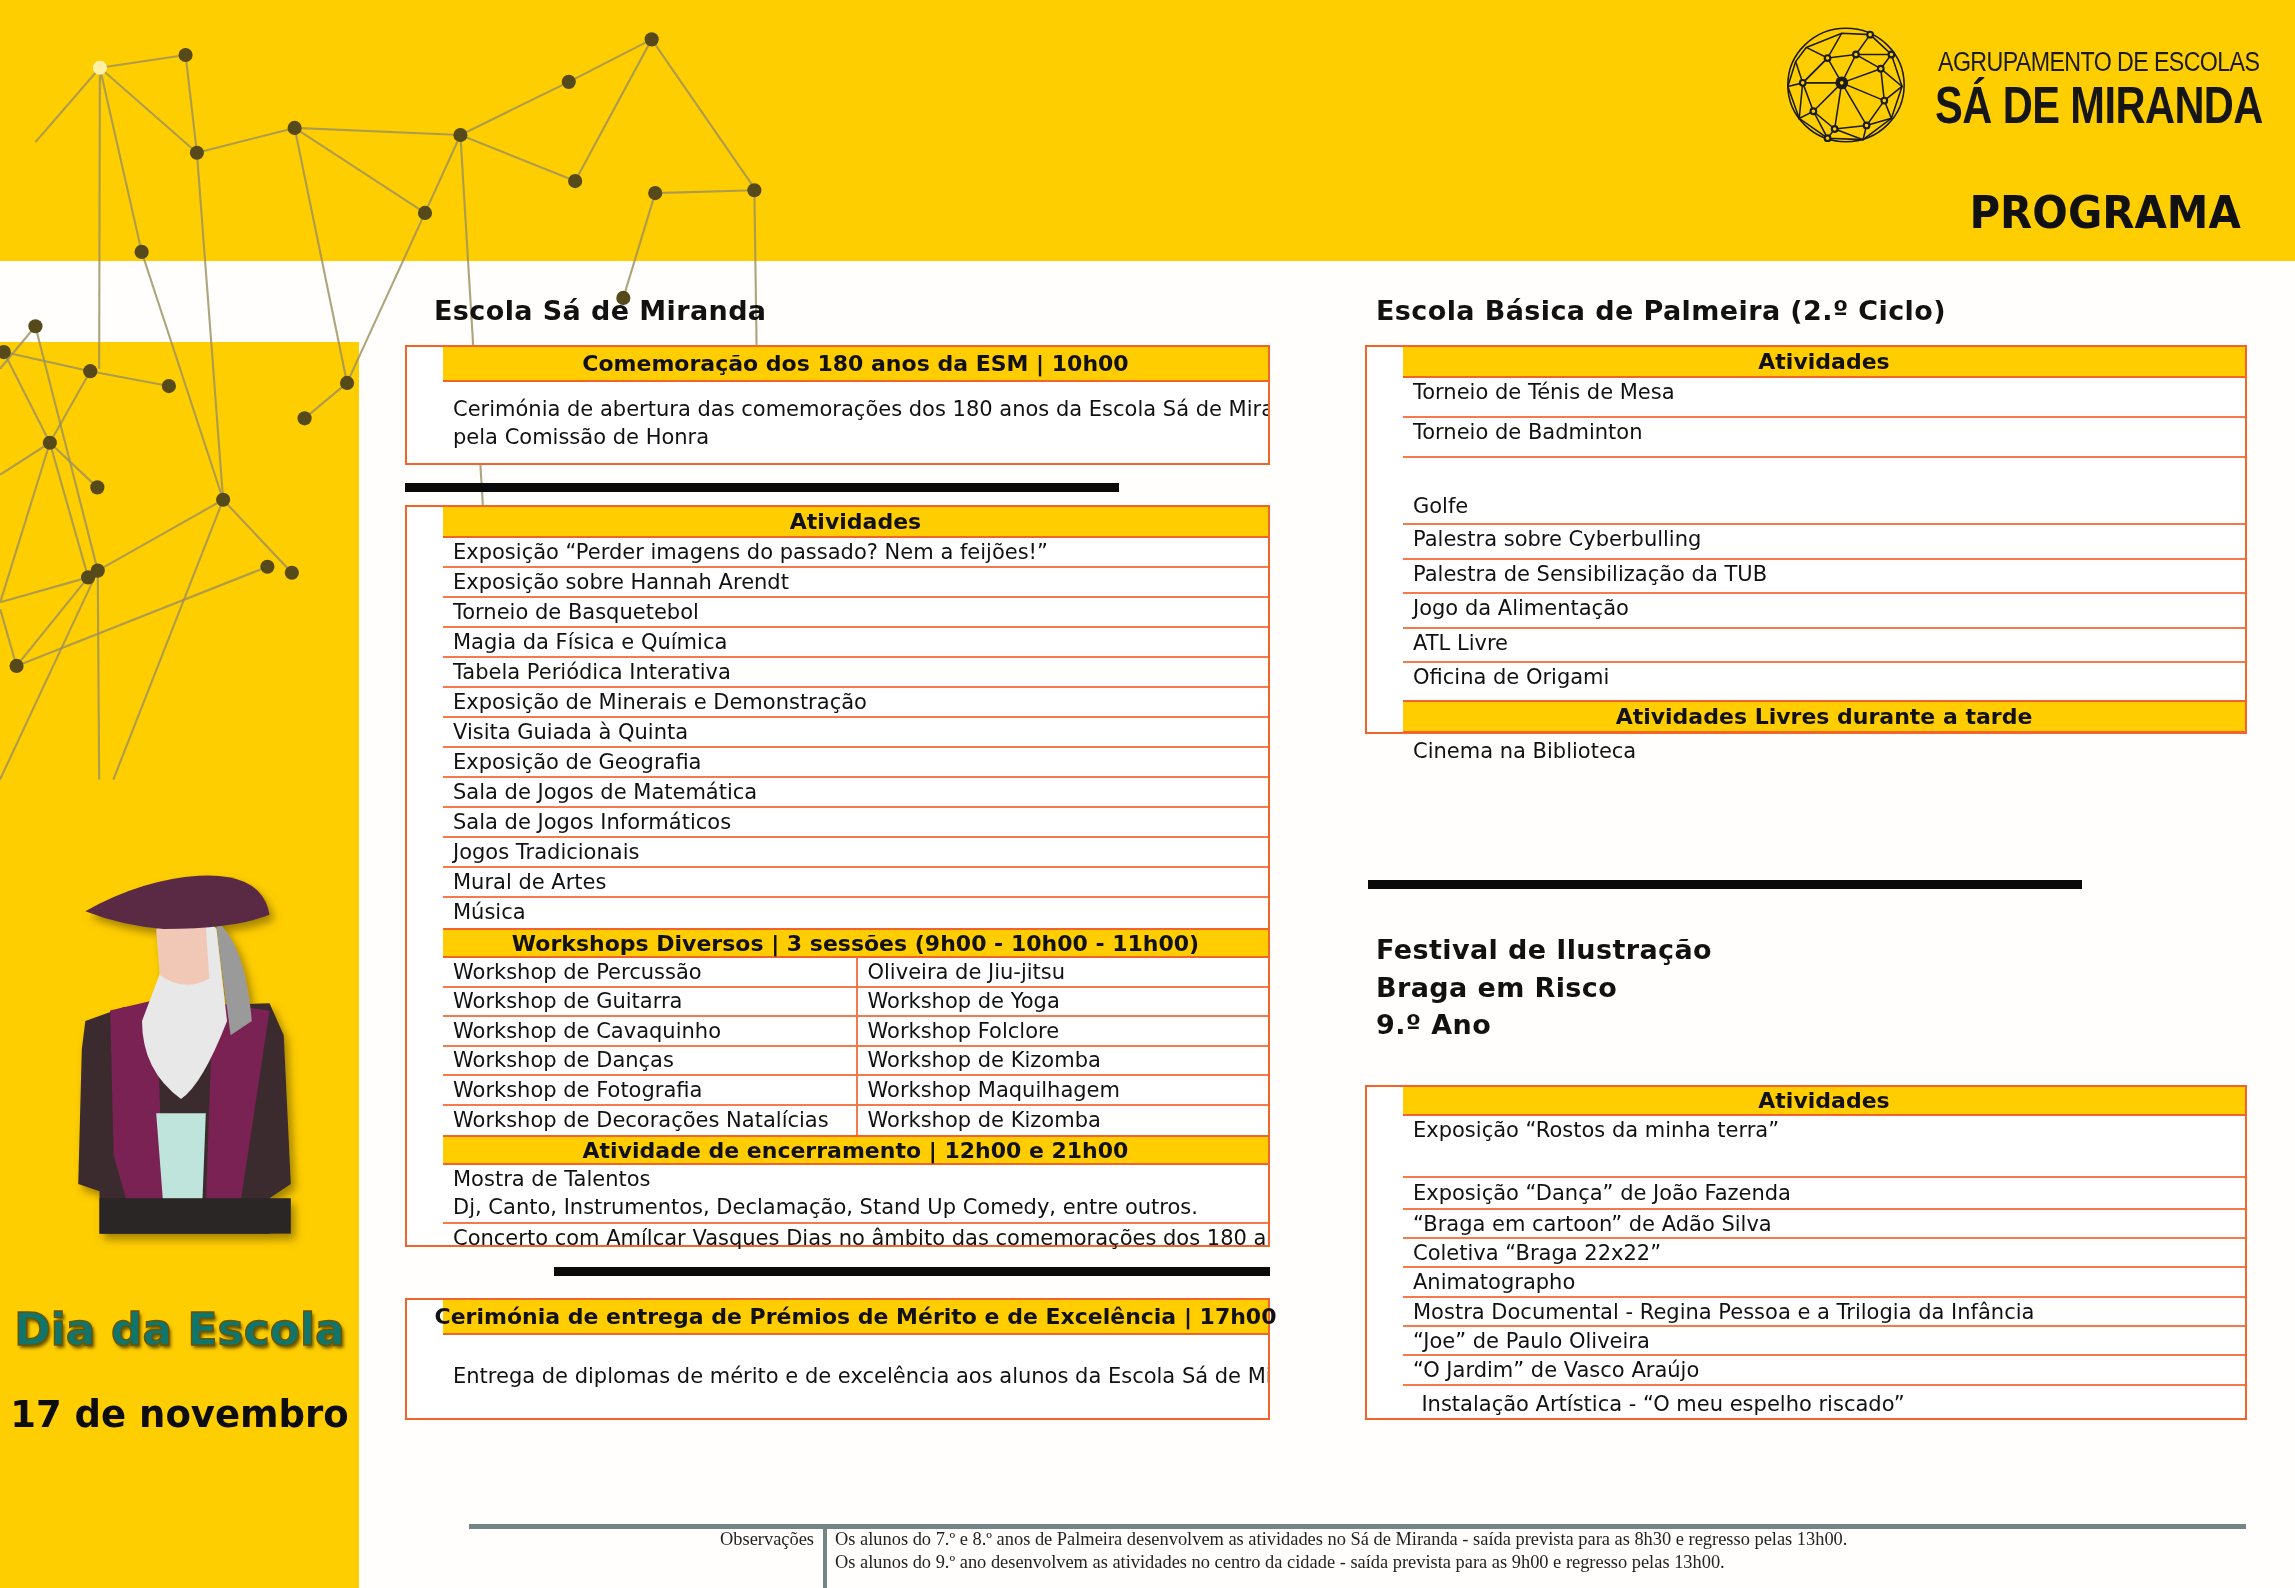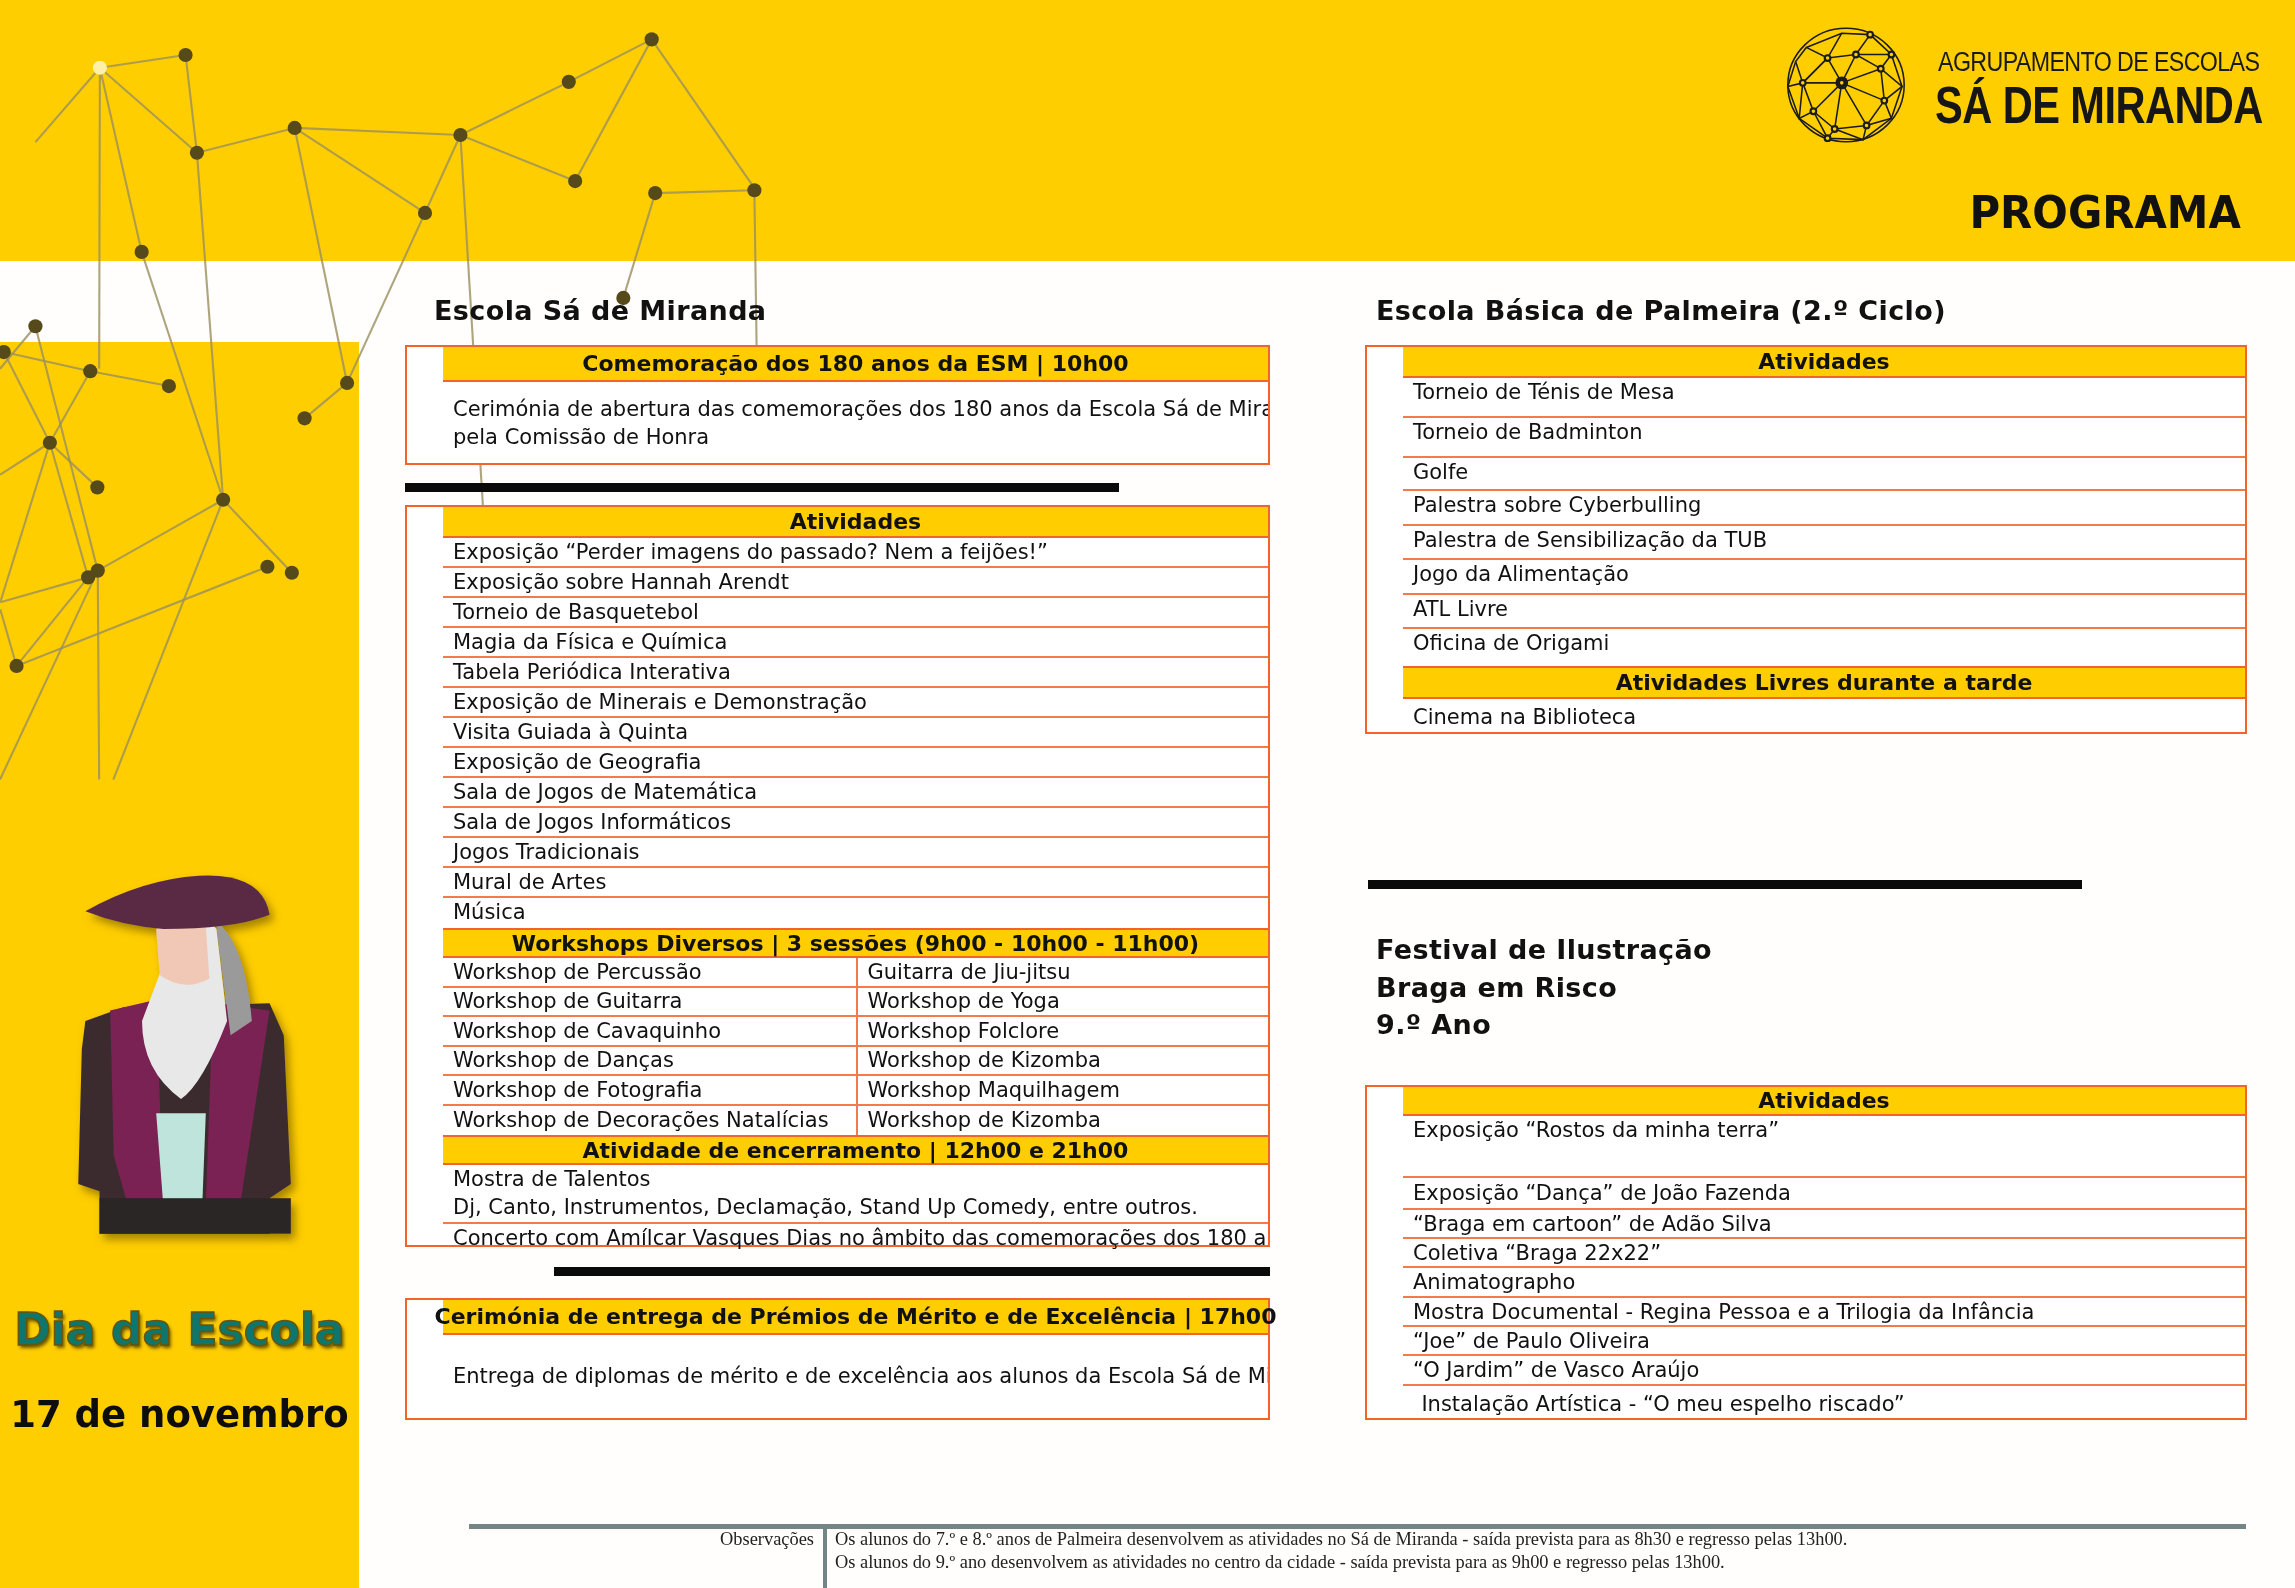--- a/index.html
+++ b/index.html
@@ -205,21 +205,21 @@
       <div class="row" style="height: 30px;">Sala de Jogos de Matemática</div>
       <div class="row" style="height: 30px;">Sala de Jogos Informáticos</div>
       <div class="row" style="height: 30px;">Jogos Tradicionais</div>
       <div class="row" style="height: 30px;">Mural de Artes</div>
       <div class="row" style="height: 30px;">Música</div>
     </div>
   <div class="hdr inner" style="height:30px;">Workshops Diversos | 3 sessões (9h00 - 10h00 - 11h00)</div>
   <div id="ws-items">
       <div class="row two" style="height: 29.5px;">
         <div class="c">Workshop de Percussão</div>
-        <div class="c">Guitarra de Jiu-jitsu</div>
+        <div class="c">Oliveira de Jiu-jitsu</div>
       </div>
       <div class="row two" style="height: 29.5px;">
         <div class="c">Workshop de Guitarra</div>
         <div class="c">Workshop de Yoga</div>
       </div>
       <div class="row two" style="height: 29.5px;">
         <div class="c">Workshop de Cavaquinho</div>
         <div class="c">Workshop Folclore</div>
       </div>
       <div class="row two" style="height: 29.5px;">
@@ -250,21 +250,21 @@
   <div class="row center" style="height:82px; border-bottom:none;">Entrega de diplomas de mérito e de excelência aos alunos da Escola Sá de Miranda</div>
 </div>
 
 <div class="sec-title" style="left:1376px; top:295px;">Escola Básica de Palmeira (2.º Ciclo)</div>
 
 <div class="tbl" style="left:1365px; top:345px; width:882px; height:389px;">
   <div class="hdr" style="height:30.5px;">Atividades</div>
   <div id="pal-items">
       <div class="row" style="height: 40px;">Torneio de Ténis de Mesa</div>
       <div class="row" style="height: 40px;">Torneio de Badminton</div>
-      <div class="row" style="height: 33px;">Golfe</div>
+      <div class="row" style="height: 33px; margin-top: 34px;">Golfe</div>
       <div class="row" style="height: 35px;">Palestra sobre Cyberbulling</div>
       <div class="row" style="height: 34px;">Palestra de Sensibilização da TUB</div>
       <div class="row" style="height: 35px;">Jogo da Alimentação</div>
       <div class="row" style="height: 34px;">ATL Livre</div>
       <div class="row" style="height: 37px;">Oficina de Origami</div>
     </div>
   <div class="hdr inner" style="height:33px;">Atividades Livres durante a tarde</div>
   <div class="row" style="height:38px; padding-top:4.3px; border-bottom:none;">Cinema na Biblioteca</div>
 </div>
 

